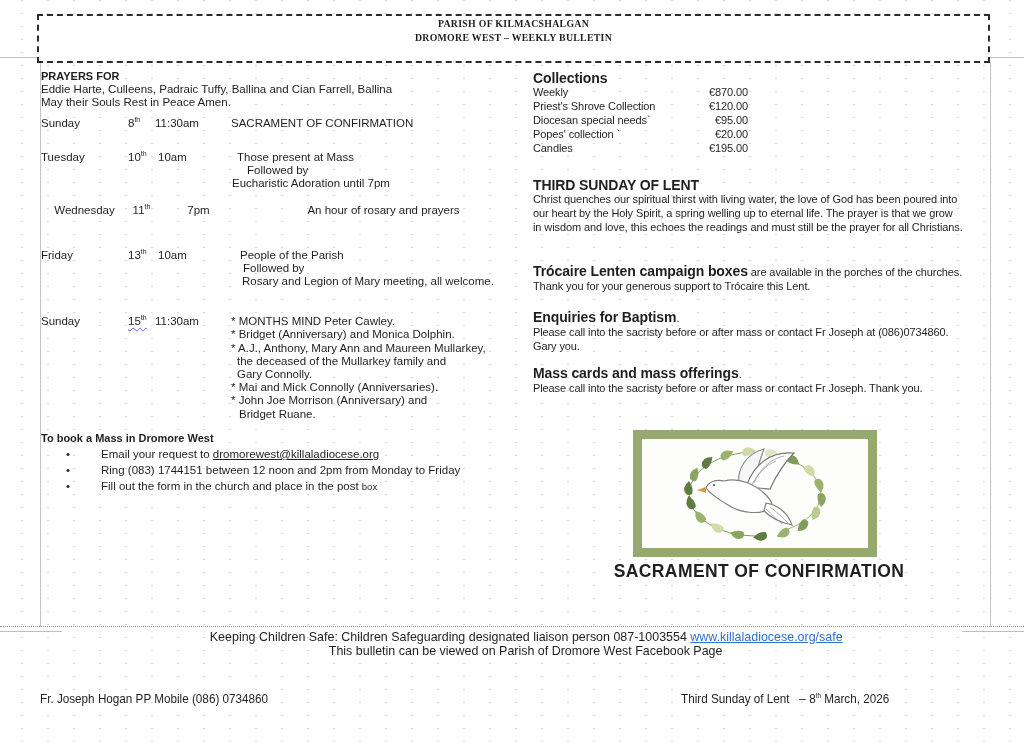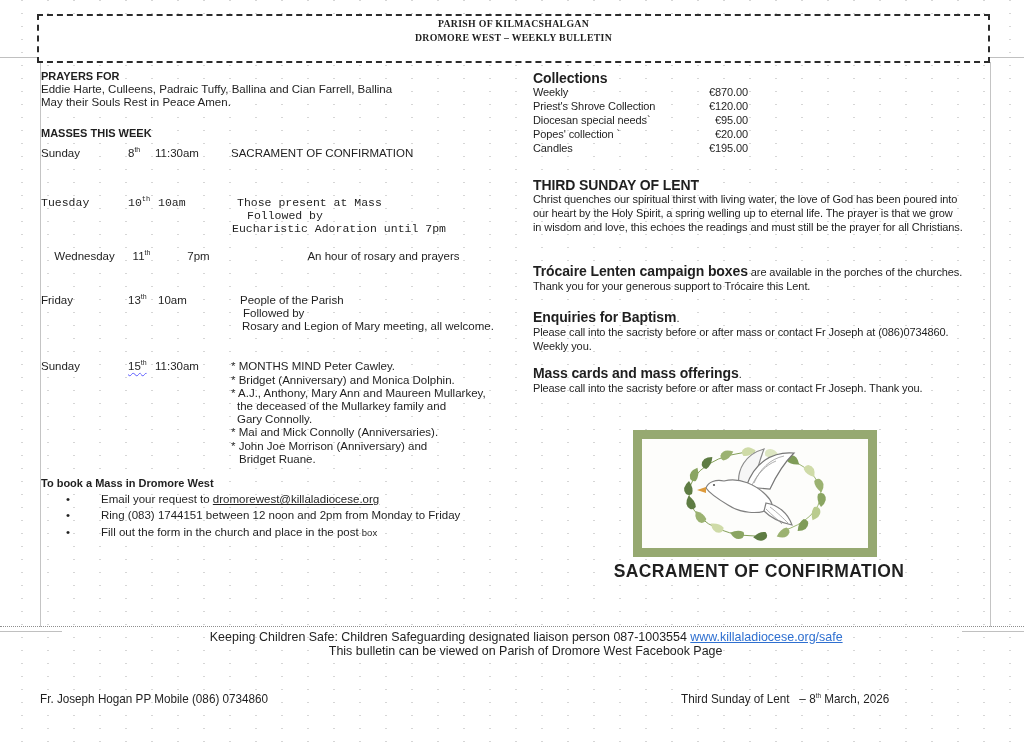--- a/index.html
+++ b/index.html
@@ -55,32 +55,31 @@
   <div class="hdrbox">
     <div>PARISH OF KILMACSHALGAN</div>
     <div>DROMORE WEST – WEEKLY BULLETIN</div>
   </div>
 
   <div class="col-left">
     <div class="h">PRAYERS FOR</div>
     <div class="nw">Eddie Harte, Culleens, Padraic Tuffy, Ballina and Cian Farrell, Ballina</div>
     <div class="nw">May their Souls Rest in Peace Amen.</div>
 
-    <div class="h" style="margin-top:17px;">MASSES THIS WEEK</div>
 
     <div class="mrow" style="margin-top:7px;">
       <div>Sunday</div>
       <div><span>8</span><sup>th</sup></div>
       <div>11:30am</div>
       <div>
           <div class="nw">SACRAMENT OF CONFIRMATION</div>
         </div>
     </div>
 
-    <div class="mrow" style="margin-top:36px;font-family:Liberation Mono, monospace;">
+    <div class="mrow" style="margin-top:21px;">
       <div>Tuesday</div>
       <div><span>10</span><sup>th</sup></div>
       <div style="padding-left:3px;">10am</div>
       <div>
         <div class="nw" style="padding-left:6px;">Those present at Mass</div>
         <div class="nw" style="padding-left:16px;">Followed by</div>
         <div class="nw" style="padding-left:1px;">Eucharistic Adoration until 7pm</div>
       </div>
     </div>
 
@@ -161,21 +160,21 @@
     <div class="hr" style="margin-top:23px;">THIRD SUNDAY OF LENT</div>
     <div class="nw">Christ quenches our spiritual thirst with living water, the love of God has been poured into</div>
     <div class="nw">our heart by the Holy Spirit, a spring welling up to eternal life. The prayer is that we grow</div>
     <div class="nw">in wisdom and love, this echoes the readings and must still be the prayer for all Christians.</div>
 
     <div class="nw" style="margin-top:30px;"><span class="hr">Trócaire Lenten campaign boxes</span><span> are available in the porches of the churches.</span></div>
     <div class="nw">Thank you for your generous support to Trócaire this Lent.</div>
 
     <div style="margin-top:17px;"><span class="hr">Enquiries for Baptism</span><span>.</span></div>
     <div class="nw">Please call into the sacristy before or after mass or contact Fr Joseph at (086)0734860.</div>
-    <div class="nw">Weekly you.</div>
+    <div class="nw">Gary you.</div>
 
     <div style="margin-top:13px;"><span class="hr">Mass cards and mass offerings</span><span>.</span></div>
     <div class="nw">Please call into the sacristy before or after mass or contact Fr Joseph. Thank you.</div>
   </div>
 
   <div class="imgframe">
     <div class="imginner">
       <svg width="226" height="109" viewBox="0 0 226 109">
         <defs>
             <path id="lf" d="M0,-3 Q6,-8 13,0 Q6,5 0,3 Q-2,0 0,-3 Z"></path>

